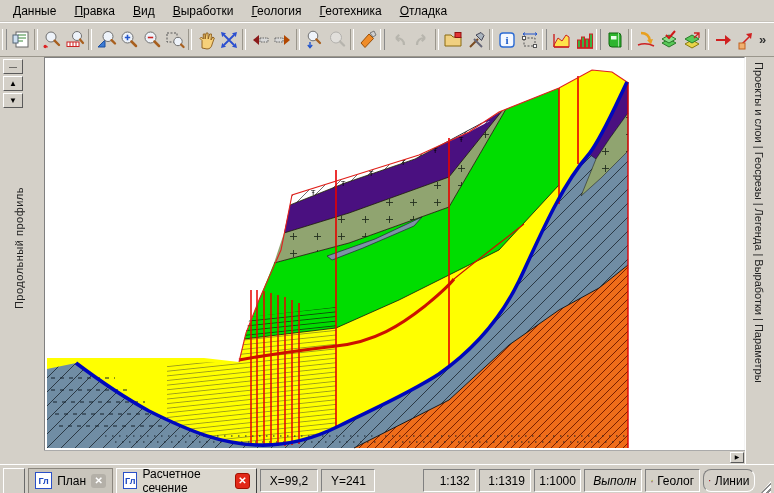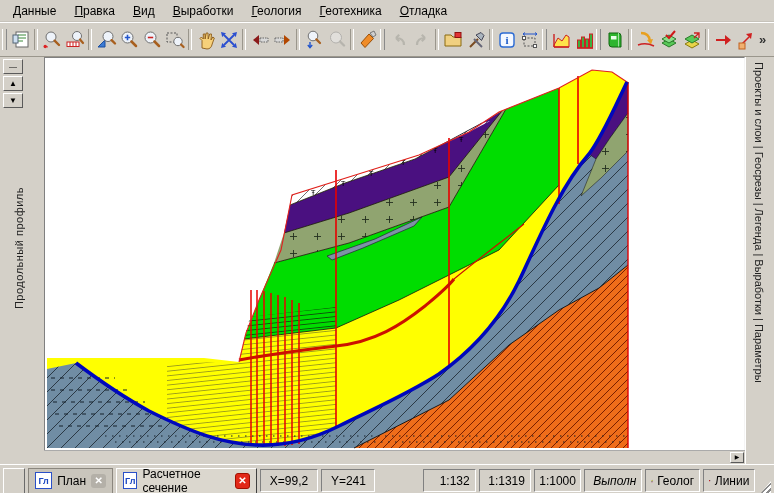--- a/index.html
+++ b/index.html
@@ -416,21 +416,21 @@
       <span>Выполн</span>
     </div>
     <div class="sfield" style="width:52px;">
       <svg width="14" height="14" viewBox="0 0 14 14">
           <path d="M1,5q6-5 12,0v3q-6-4-12,0Z" fill="#ffe24a" stroke="#555" stroke-width=".5"></path>
           <path d="M1,8q6-4 12,0v3q-6-4-12,0Z" fill="#45c845" stroke="#555" stroke-width=".5"></path>
           <path d="M1,11q6-4 12,0v2H1Z" fill="#e86ab0" stroke="#555" stroke-width=".5"></path>
         </svg>
       <span>Геолог</span>
     </div>
-    <div class="sfield" style="width:48px;">
+    <div class="sfield" style="width:48px;border-radius:8px;">
       <svg width="14" height="14" viewBox="0 0 14 14">
           <rect x="4" y="1" width="9" height="9" fill="#bfe8e8" stroke="#1a8a8a"></rect>
           <rect x="1" y="4" width="9" height="9" fill="#f2b8c6" stroke="#c01818"></rect>
           <path d="M1,10l6-6M3,13l7-7M7,13l3-3" stroke="#c01818" stroke-width=".7"></path>
         </svg>
       <span>Линии</span>
     </div>
 
     <div class="resize-grip"></div>
   </div>

